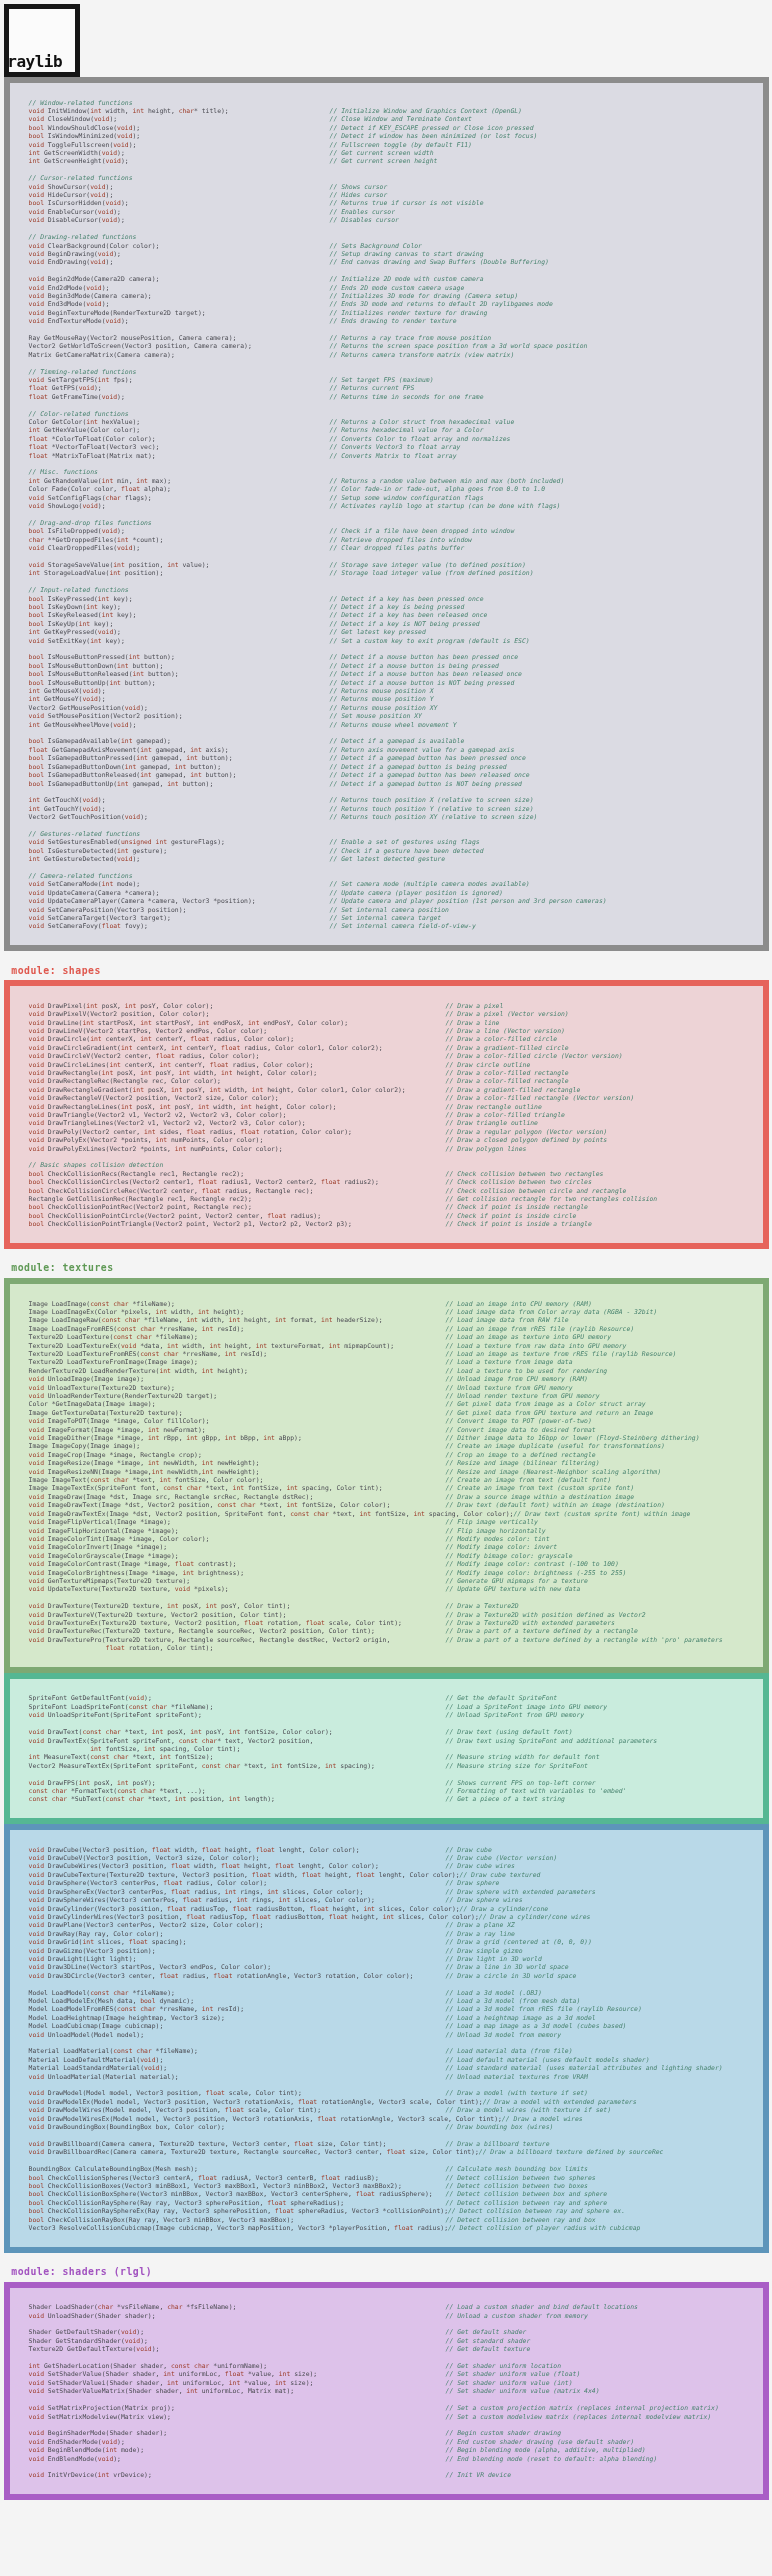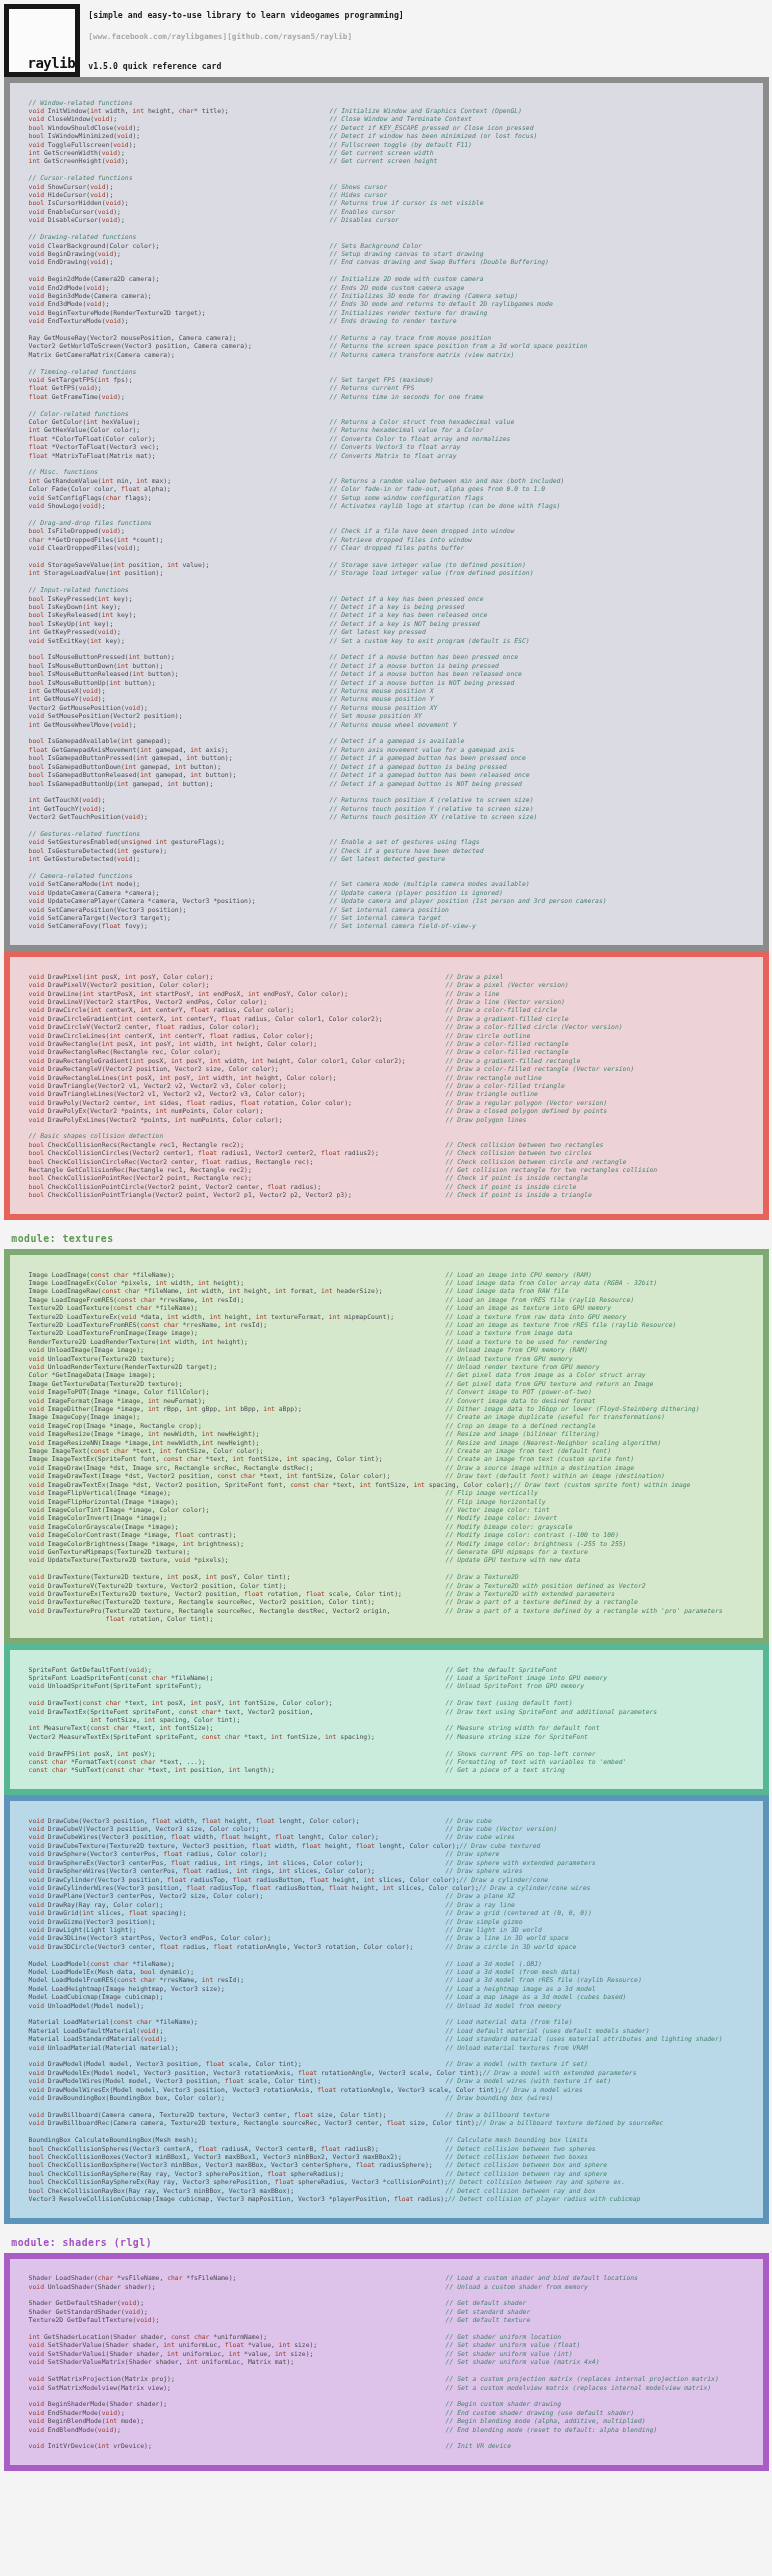--- a/index.html
+++ b/index.html
@@ -9,22 +9,22 @@
     font-family:"DejaVu Sans Mono","Liberation Mono",monospace;
     color:#4b4b52;
   }
   
   .card-header{display:flex;align-items:flex-start;padding:4.1px 0 0 4.1px;}
   .logo{
     width:66px;height:63px;border:5.7px solid #161616;background:#fbfbfb;
     position:relative;flex:0 0 auto;
   }
   .logo span{
-    position:absolute;right:0;bottom:1px;
-    font-weight:bold;font-size:14px;color:#111;letter-spacing:-0.5px;text-align:right;
+    position:absolute;right:13px;bottom:1px;
+    font-weight:bold;font-size:16px;color:#111;letter-spacing:-0.5px;text-align:right;
   }
   .head-text{margin-left:8.2px;padding-top:6.2px;}
   .t1{font-weight:bold;font-size:8.2px;color:#1c1c1c;}
   .t2{font-weight:bold;font-size:7.7px;color:#a8a8a8;margin-top:11.3px;}
   .t3{font-weight:bold;font-size:8.2px;color:#1c1c1c;margin-top:20.6px;}
   
   .mod{margin:0 4.1px;}
   .mod-title{
     font-size:9.8px;font-weight:bold;letter-spacing:0.5px;
     margin:13.4px 0 4.6px 7.2px;color:var(--label,#8a8a8a);
@@ -45,25 +45,20 @@
   .sec-shapes .cc,.sec-textures .cc,.sec-text .cc,
   .sec-models .cc,.sec-shaders .cc{min-width:417px;}
 </style>
 </head>
 <body>
 
 <header class="card-header">
   <div class="logo">
     <span>raylib</span>
   </div>
-  <div class="head-text">
-    <div class="t1">[simple and easy-to-use library to learn videogames programming]</div>
-    <div class="t2">[www.facebook.com/raylibgames][github.com/raysan5/raylib]</div>
-    <div class="t3">v1.5.0 quick reference card</div>
-  </div>
 </header>
 
 <section class="mod" style="--label: #8f8f8f; --border: #8c8c8c; --fill: #dbdbe3;">
   <div class="box">
     <div class="code sec-core">
         <div class="row">
           <span class="cm hd">// Window-related functions</span>
         </div>
         <div class="row">
           <span class="cc"><span class="kw">void</span> InitWindow(<span class="kw">int</span> width, <span class="kw">int</span> height, <span class="kw">char</span>* title);</span>
@@ -401,20 +396,21 @@
         </div>
         <div class="row">
           <span class="cc"><span class="kw">void</span> SetCameraFovy(<span class="kw">float</span> fovy);</span>
           <span class="cm">// Set internal camera field-of-view-y</span>
         </div>
       </div>
   </div>
 </section>
 
 <section class="mod" style="--label: #df584e; --border: #e6635b; --fill: #edd3d6;">
+  <h2 class="mod-title">module: shapes</h2>
   <div class="box">
     <div class="code sec-shapes">
         <div class="row">
           <span class="cc"><span class="kw">void</span> DrawPixel(<span class="kw">int</span> posX, <span class="kw">int</span> posY, Color color);</span>
           <span class="cm">// Draw a pixel</span>
         </div>
         <div class="row">
           <span class="cc"><span class="kw">void</span> DrawPixelV(Vector2 position, Color color);</span>
           <span class="cm">// Draw a pixel (Vector version)</span>
         </div>
@@ -629,21 +625,21 @@
         <div class="row">
           <span class="cc"><span class="kw">void</span> ImageFlipVertical(Image *image);</span>
           <span class="cm">// Flip image vertically</span>
         </div>
         <div class="row">
           <span class="cc"><span class="kw">void</span> ImageFlipHorizontal(Image *image);</span>
           <span class="cm">// Flip image horizontally</span>
         </div>
         <div class="row">
           <span class="cc"><span class="kw">void</span> ImageColorTint(Image *image, Color color);</span>
-          <span class="cm">// Vector image color: tint</span>
+          <span class="cm">// Modify modes color: tint</span>
         </div>
         <div class="row">
           <span class="cc"><span class="kw">void</span> ImageColorInvert(Image *image);</span>
           <span class="cm">// Modify image color: invert</span>
         </div>
         <div class="row">
           <span class="cc"><span class="kw">void</span> ImageColorGrayscale(Image *image);</span>
           <span class="cm">// Modify bimage color: grayscale</span>
         </div>
         <div class="row">

